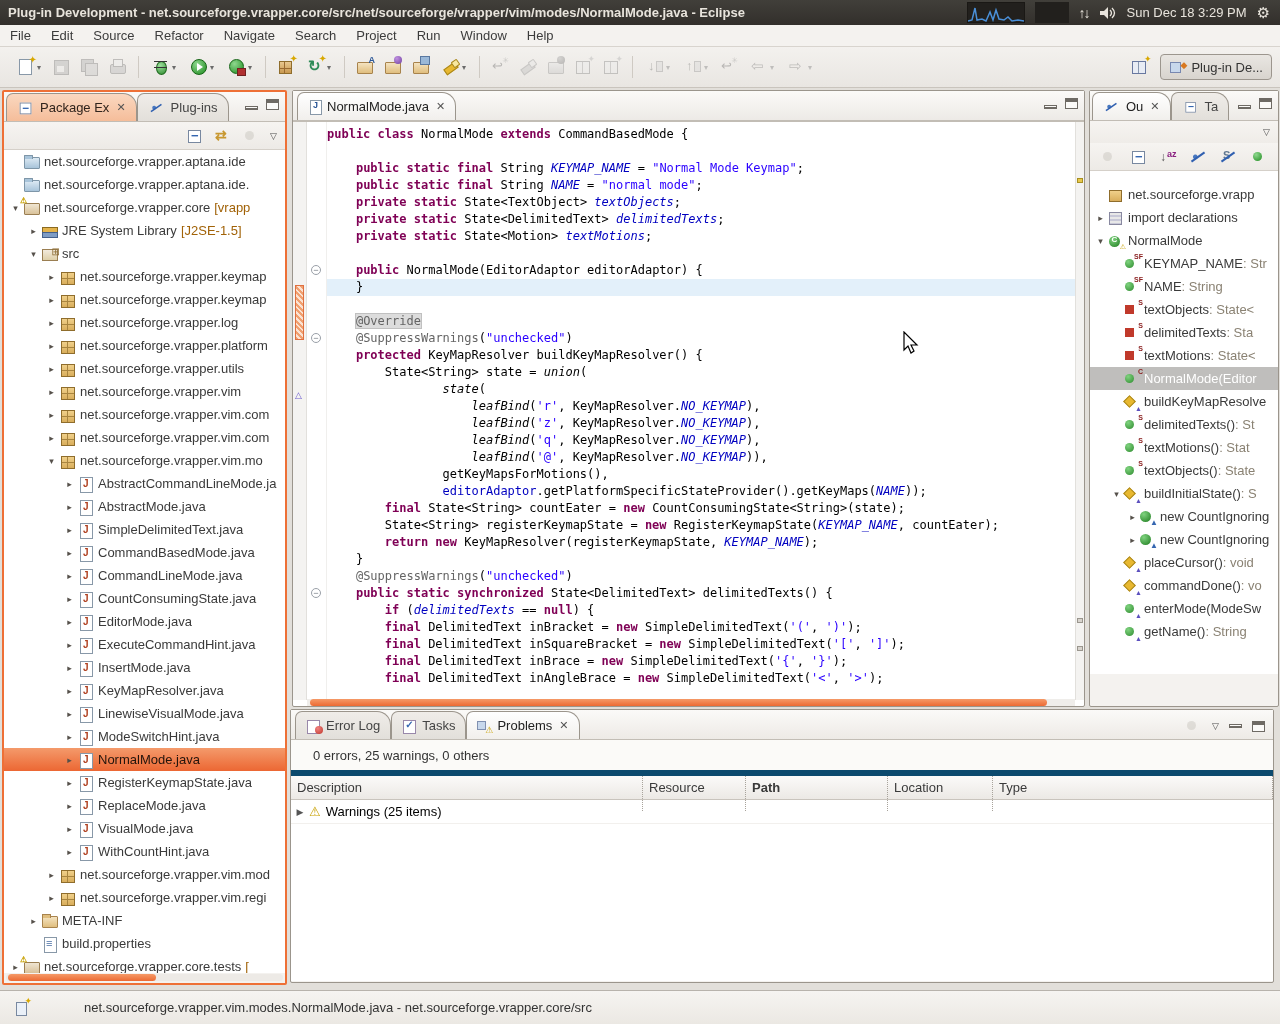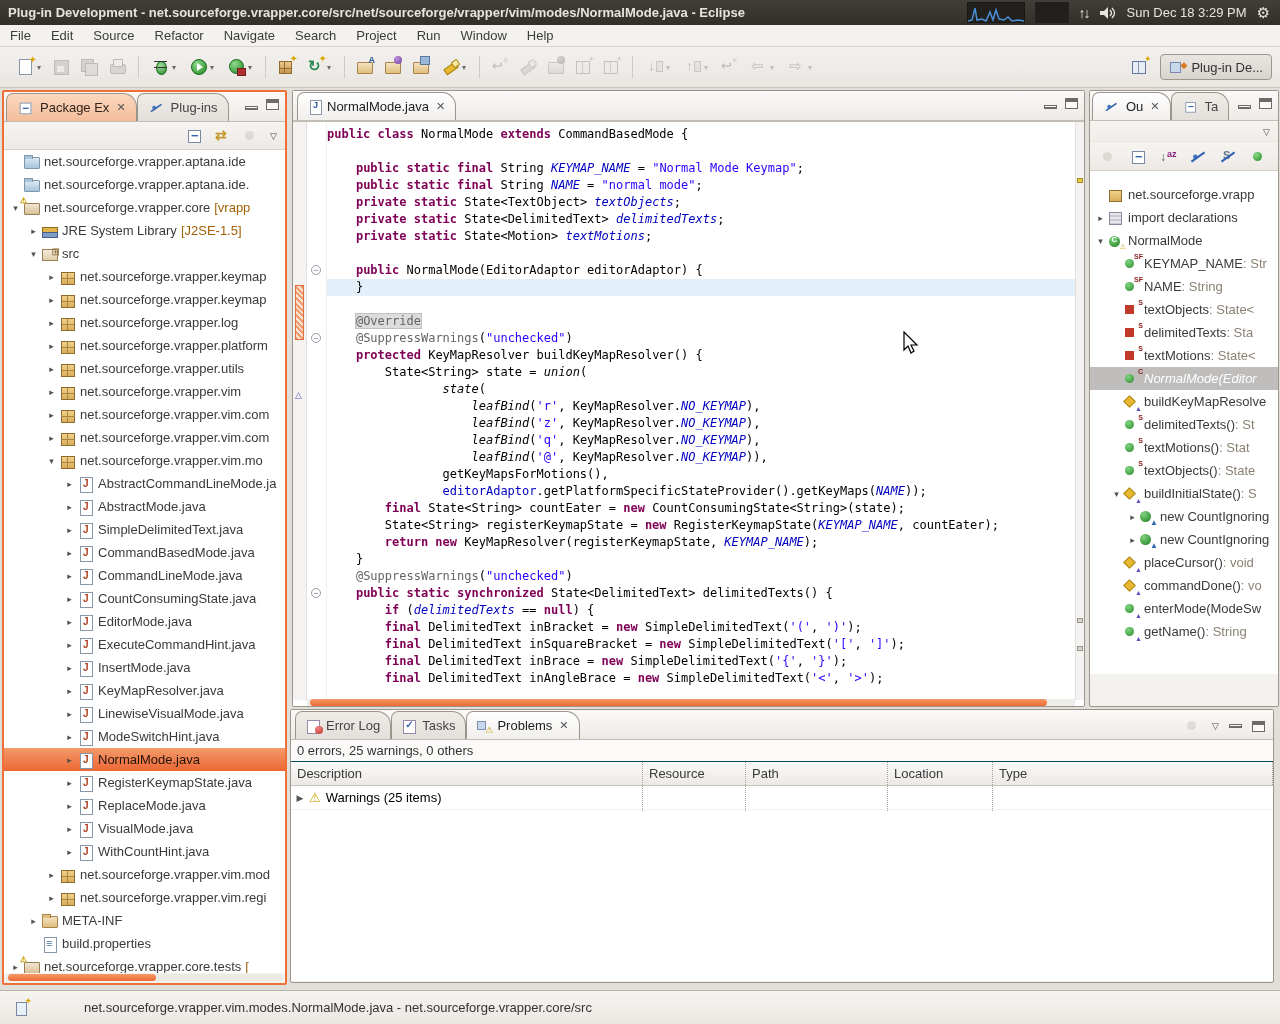--- a/index.html
+++ b/index.html
@@ -164,22 +164,22 @@
     border:1px solid #8888A0; }
   .oic.pkgsm:before { content:""; position:absolute; left:2px; top:3px; width:11px; height:10px;
     background:linear-gradient(#F0D08A,#D9AE5C); border:1px solid #8F6D2C; }
   .oic.newcls:before { content:""; position:absolute; left:1px; top:2px; width:11px; height:11px;
     border-radius:50%; background:radial-gradient(circle at 35% 30%,#7FD37F,#1E7B1E); }
   .oic.newcls:after { content:"▲"; position:absolute; right:-1px; bottom:-2px; color:#3566B0; font-size:8px; }
 
   
   #problems { left:290px; top:709px; width:984px; height:274px; }
   #problems .pbody { background:#fff; height:calc(100% - 31px); position:relative; }
-  .summary { height:22px; display:flex; align-items:center; padding-left:6px;
-    background:#FBFAF8; border-bottom:1px solid #0c4a6e; color:#333; }
+  .summary { height:36px; display:flex; align-items:center; padding-left:22px;
+    background:#FBFAF8; border-bottom:6px solid #0c4a6e; color:#333; }
   .phead { height:24px; display:flex; background:linear-gradient(#FBFAF9,#ECE9E5);
     border-bottom:1px solid #C9C4BD; color:#3A3A3A; }
   .phead .pc { display:flex; align-items:center; padding-left:6px; border-right:1px dotted #A8A39B; }
   .prow { height:24px; display:flex; align-items:center; border-bottom:1px solid #F2F0ED; }
   .prow .exp { width:14px; text-align:center; font-size:9px; color:#555; margin-left:2px; }
   .warn-ic { color:#C8A000; font-size:13px; margin:0 5px 0 2px; }
   .pcols { position:absolute; top:46px; bottom:auto; height:25px; left:0; right:0; pointer-events:none; }
   .pcols div { position:absolute; top:0; height:25px; border-right:1px dotted #A8A39B; }
   .ptools { position:absolute; right:8px; top:8px; display:flex; gap:10px; align-items:center; }
   .tab-ic { width:15px; height:14px; position:relative; display:inline-block; }
@@ -785,21 +785,21 @@
         </span>
         <span style="padding-left: 3px;">textMotions</span>
         <span class="ty"> : State&lt;</span>
       </div>
       <div class="orow selected" style="padding-left: 20px;">
         <span class="exp" style="width: 13px; flex: 0 0 13px; text-align: center; font-size: 9px; color: rgb(85, 80, 74);"></span>
         <span class="oic ">
           <span class="ob circ"></span>
           <span class="obdg">C</span>
         </span>
-        <span style="padding-left: 3px; font-style: italic;">NormalMode(Editor</span>
+        <span style="padding-left: 3px;">NormalMode(Editor</span>
       </div>
       <div class="orow" style="padding-left: 20px;">
         <span class="exp" style="width: 13px; flex: 0 0 13px; text-align: center; font-size: 9px; color: rgb(85, 80, 74);"></span>
         <span class="oic ">
           <span class="ob dia"></span>
           <span class="otri">▲</span>
         </span>
         <span style="padding-left: 3px;">buildKeyMapResolve</span>
       </div>
       <div class="orow" style="padding-left: 20px;">
@@ -906,21 +906,21 @@
     <span class="vt-ic vi-dot dim"></span>
     <span class="dropdown-tri">▽</span>
     <span class="wb min" style="margin-top:0"></span>
     <span class="wb max"></span>
   </div>
   <div class="pbody">
     <div class="summary">0 errors, 25 warnings, 0 others</div>
     <div class="phead" id="problems-head">
         <div class="pc" style="width: 352px;">Description</div>
         <div class="pc" style="width: 103px;">Resource</div>
-        <div class="pc" style="width: 142px;">Path</div>
+        <div class="pc" style="width: 142px; font-weight: bold;">Path</div>
         <div class="pc" style="width: 105px;">Location</div>
         <div class="pc" style="width: 280px;">Type</div>
       </div>
     <div class="prow">
       <span class="exp">▶</span>
       <span class="warn-ic">⚠</span>
       <span>Warnings (25 items)</span>
     </div>
     <div class="pcols" id="problems-collines">
         <div style="left: 351px;"></div>

